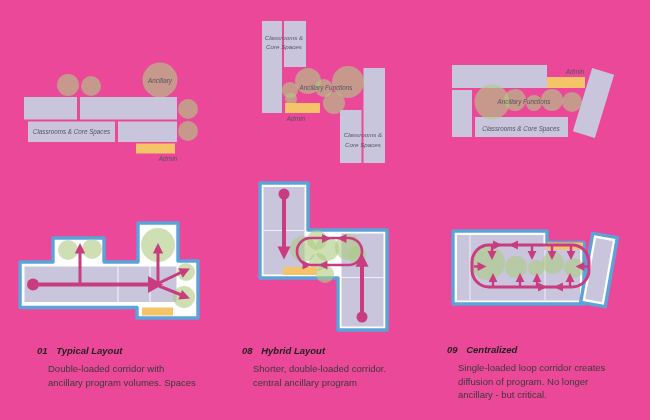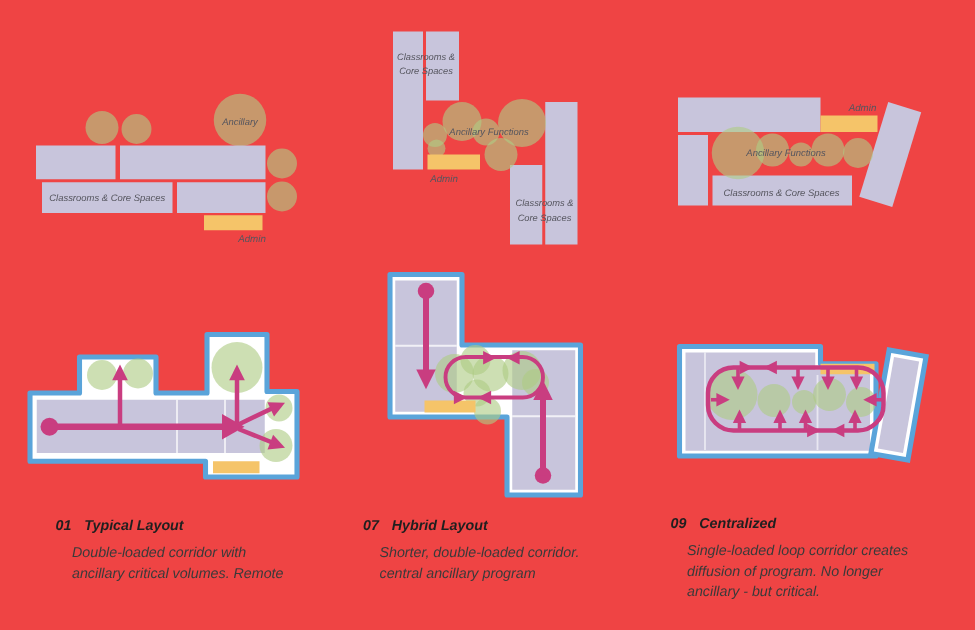--- a/index.html
+++ b/index.html
@@ -1,23 +1,23 @@
 <!DOCTYPE html>
 <html><head>
 <meta charset="utf-8">
 <style>
   html,body{margin:0;padding:0;background:#fcfbf7;}
-  .canvas{position:relative;width:650px;height:420px;background:#ef4444;overflow:hidden;
+  .canvas{position:relative;width:650px;height:420px;background:#ec4899;overflow:hidden;
           font-family:"Liberation Sans",sans-serif;}
   .canvas svg{position:absolute;overflow:visible;}
   svg text{font-family:"Liberation Sans",sans-serif;font-style:italic;fill:#55555e;}
   .caption{position:absolute;width:208px;}
   .cap-head{font-size:9.5px;font-weight:bold;font-style:italic;color:#1f1f1f;margin-bottom:6px;}
   .cap-num{margin-right:6px;}
-  .cap-body{padding-left:11px;font-size:9.5px;font-style:italic;color:#3a3a3a;line-height:13.5px;}
+  .cap-body{padding-left:11px;font-size:9.5px;color:#3a3a3a;line-height:13.5px;}
 </style>
 </head>
 <body>
 
 <div class="canvas">
 
   <svg style="left:15px;top:55px" width="195" height="115" viewBox="15 55 195 115">
     <g fill="#afcb84" fill-opacity="0.62">
       <circle cx="68" cy="85" r="11"></circle>
       <circle cx="91" cy="86" r="10"></circle>
@@ -203,27 +203,27 @@
     </g>
   </svg>
 
   <div class="caption" style="left:37px;top:345px">
     <div class="cap-head">
       <span class="cap-num">01</span>
       <span class="cap-title">Typical Layout</span>
     </div>
     <div class="cap-body">
       <div>Double-loaded corridor with</div>
-      <div>ancillary critical volumes. Remote</div>
+      <div>ancillary program volumes. Spaces</div>
     </div>
   </div>
 
   <div class="caption" style="left:242px;top:345px">
     <div class="cap-head">
-      <span class="cap-num">07</span>
+      <span class="cap-num">08</span>
       <span class="cap-title">Hybrid Layout</span>
     </div>
     <div class="cap-body">
       <div>Shorter, double-loaded corridor.</div>
       <div>central ancillary program</div>
     </div>
   </div>
 
   <div class="caption" style="left:447px;top:344px">
     <div class="cap-head">

